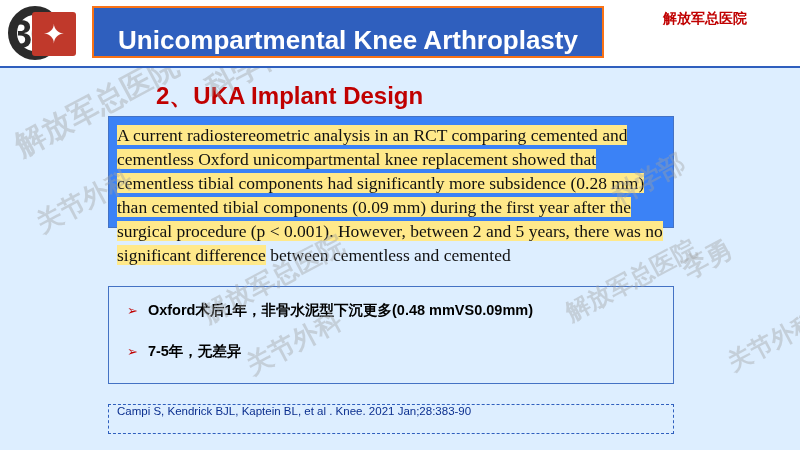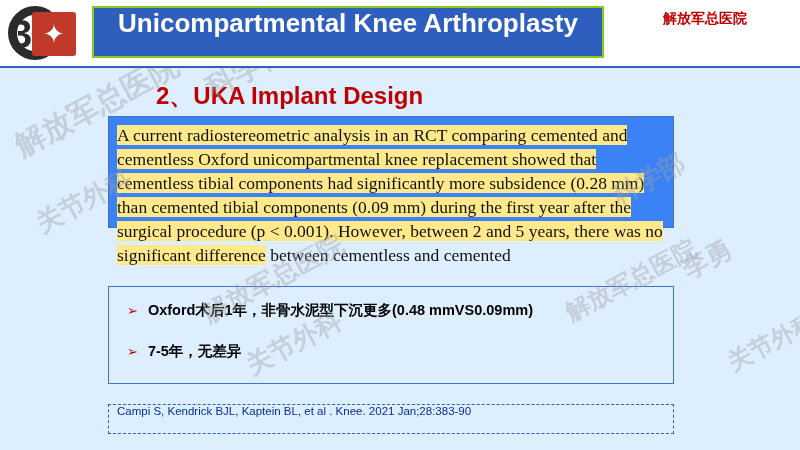--- a/index.html
+++ b/index.html
@@ -84,24 +84,24 @@
     color: #ffffff;
     font-size: 26px;
     line-height: 1;
   }
 
   .title-banner {
     position: absolute;
     left: 92px; top: 6px;
     width: 512px; height: 52px;
     background: #2f5fbe;
-    border: 2px solid #84cc16;
-    box-sizing: border-box;
-    display: flex;
-    align-items: flex-start;
+    border: 2px solid #f97316;
+    box-sizing: border-box;
+    display: flex;
+    align-items: flex-end;
     justify-content: center;
   }
   .title-banner .title-text {
     color: #ffffff;
     font-size: 26px;
     font-weight: bold;
     font-family: "Liberation Sans", sans-serif;
     letter-spacing: 0px;
     white-space: nowrap;
   }

